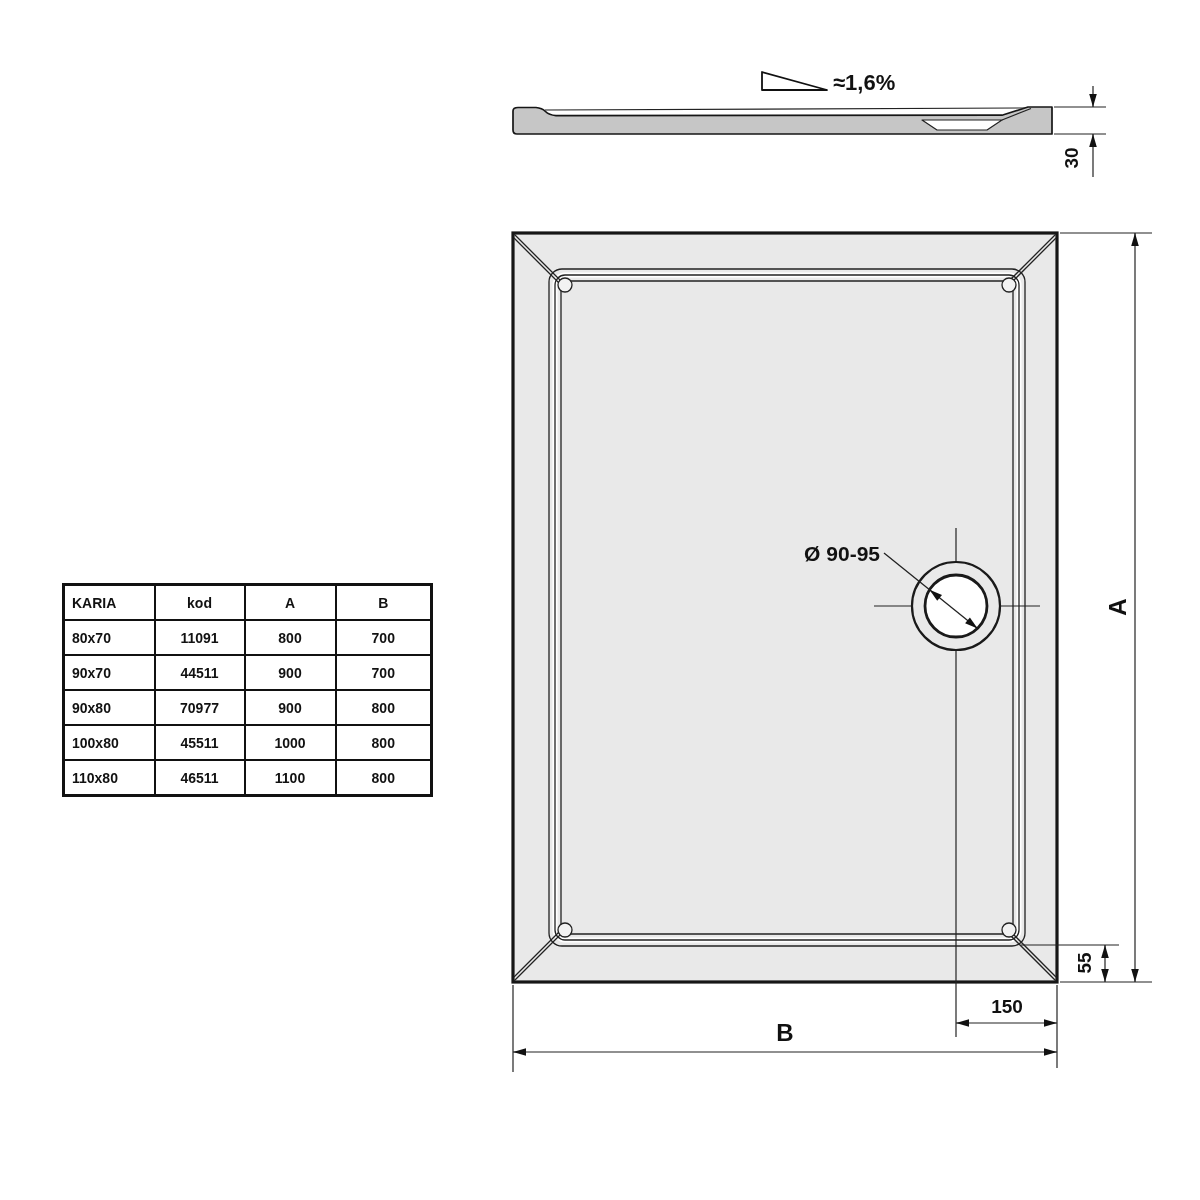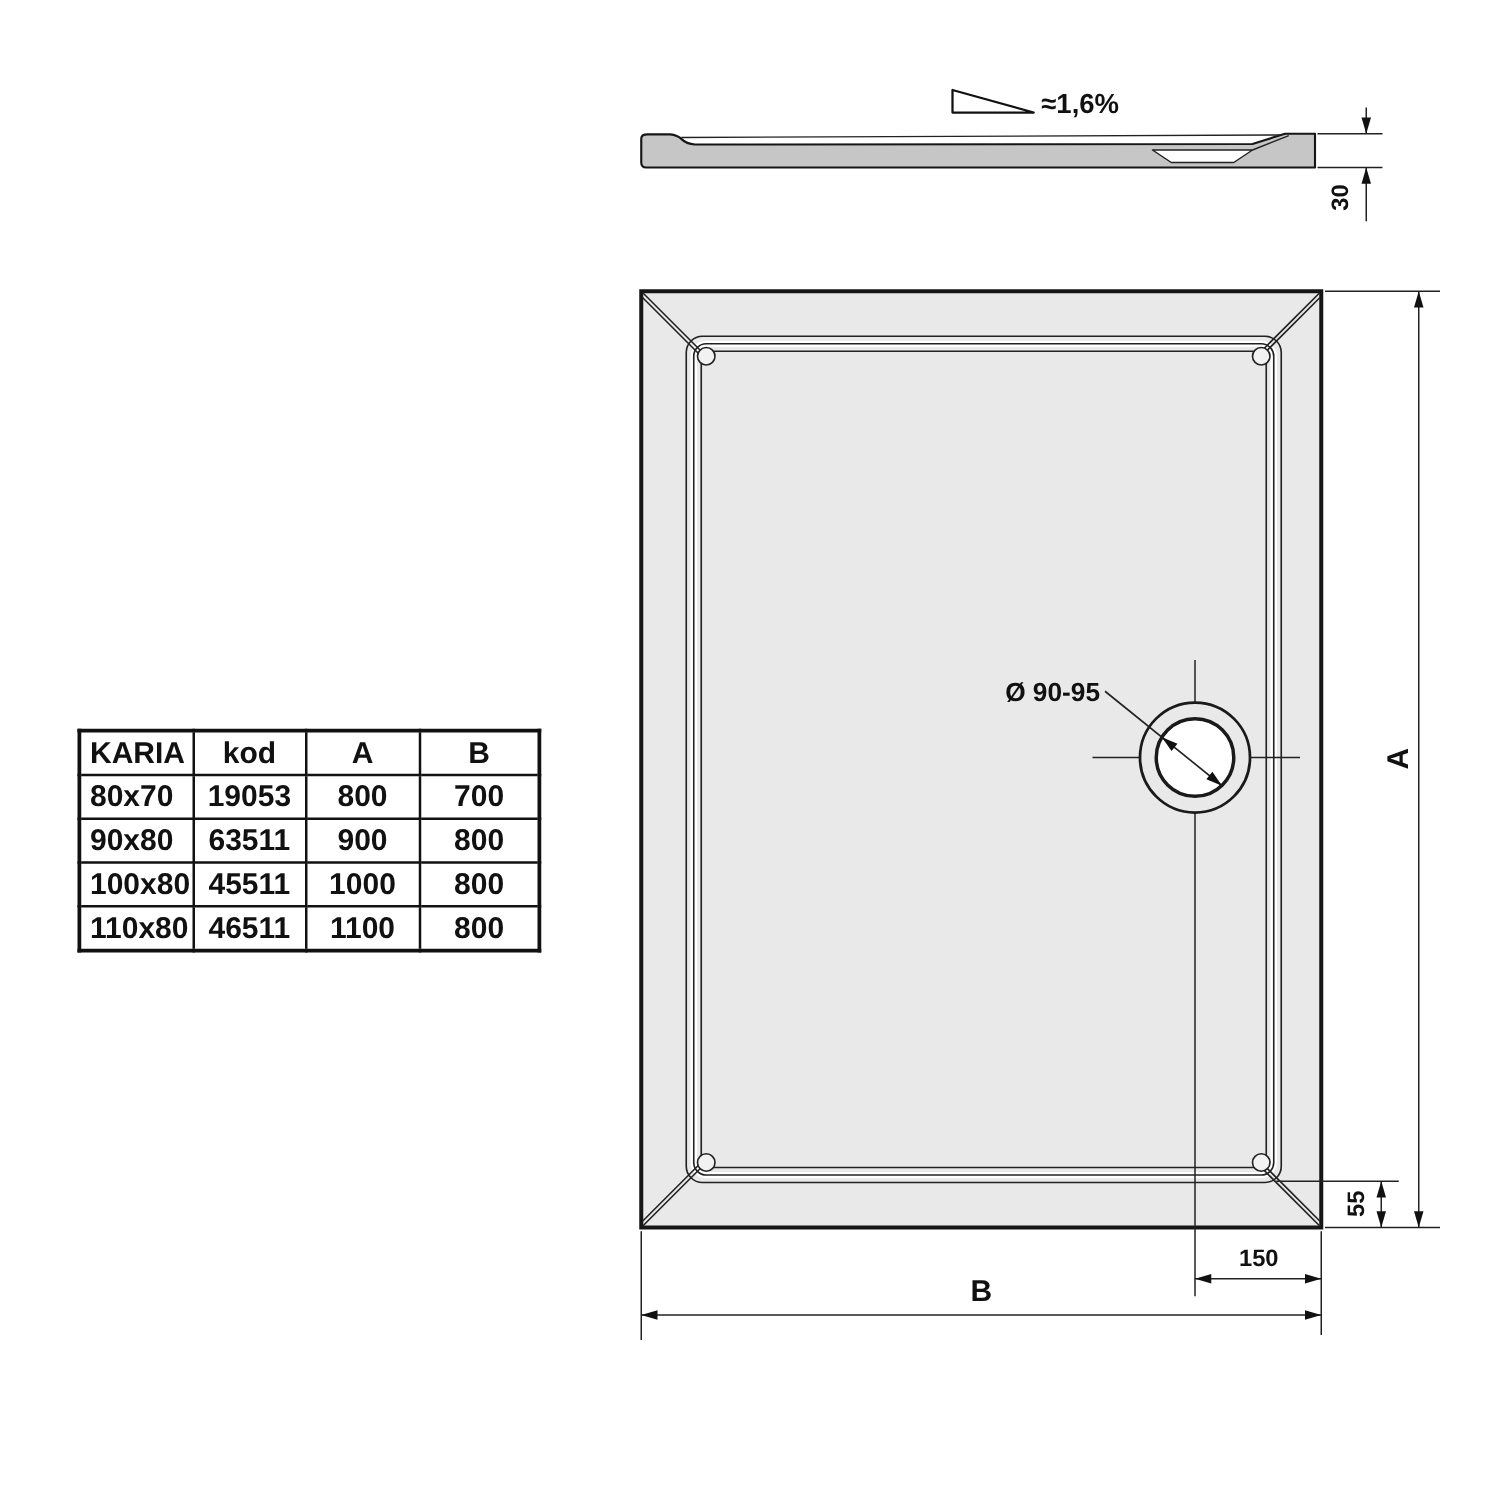--- a/index.html
+++ b/index.html
@@ -13,21 +13,21 @@
     font-weight:bold;
     fill:#111;
   }
   .dim-txt{font-size:19px;}
   .dim-txt-lg{font-size:24px;}
   .slope-txt{font-size:22px;}
   .drain-txt{font-size:21px;}
   #size-table{
     position:absolute;left:62px;top:583px;width:368px;
     border-collapse:collapse;table-layout:fixed;
-    font-size:24px;font-weight:bold;
+    font-size:14px;font-weight:bold;
     border:3px solid #111;
     padding-left:32px;
   }
   #size-table th,#size-table td{
     border:2.4px solid #111;
     height:33px;
     text-align:center;
     padding:0;
     font-weight:bold;
     white-space:nowrap;
@@ -148,27 +148,33 @@
     </colgroup>
   <tbody>
     <tr>
       <th class="c0">KARIA</th>
       <th>kod</th>
       <th>A</th>
       <th>B</th>
     </tr>
     <tr>
       <td class="c0">80x70</td>
-      <td>19053</td>
+      <td>11091</td>
       <td>800</td>
       <td>700</td>
     </tr>
     <tr>
+      <td class="c0">90x70</td>
+      <td>44511</td>
+      <td>900</td>
+      <td>700</td>
+    </tr>
+    <tr>
       <td class="c0">90x80</td>
-      <td>63511</td>
+      <td>70977</td>
       <td>900</td>
       <td>800</td>
     </tr>
     <tr>
       <td class="c0">100x80</td>
       <td>45511</td>
       <td>1000</td>
       <td>800</td>
     </tr>
     <tr>

